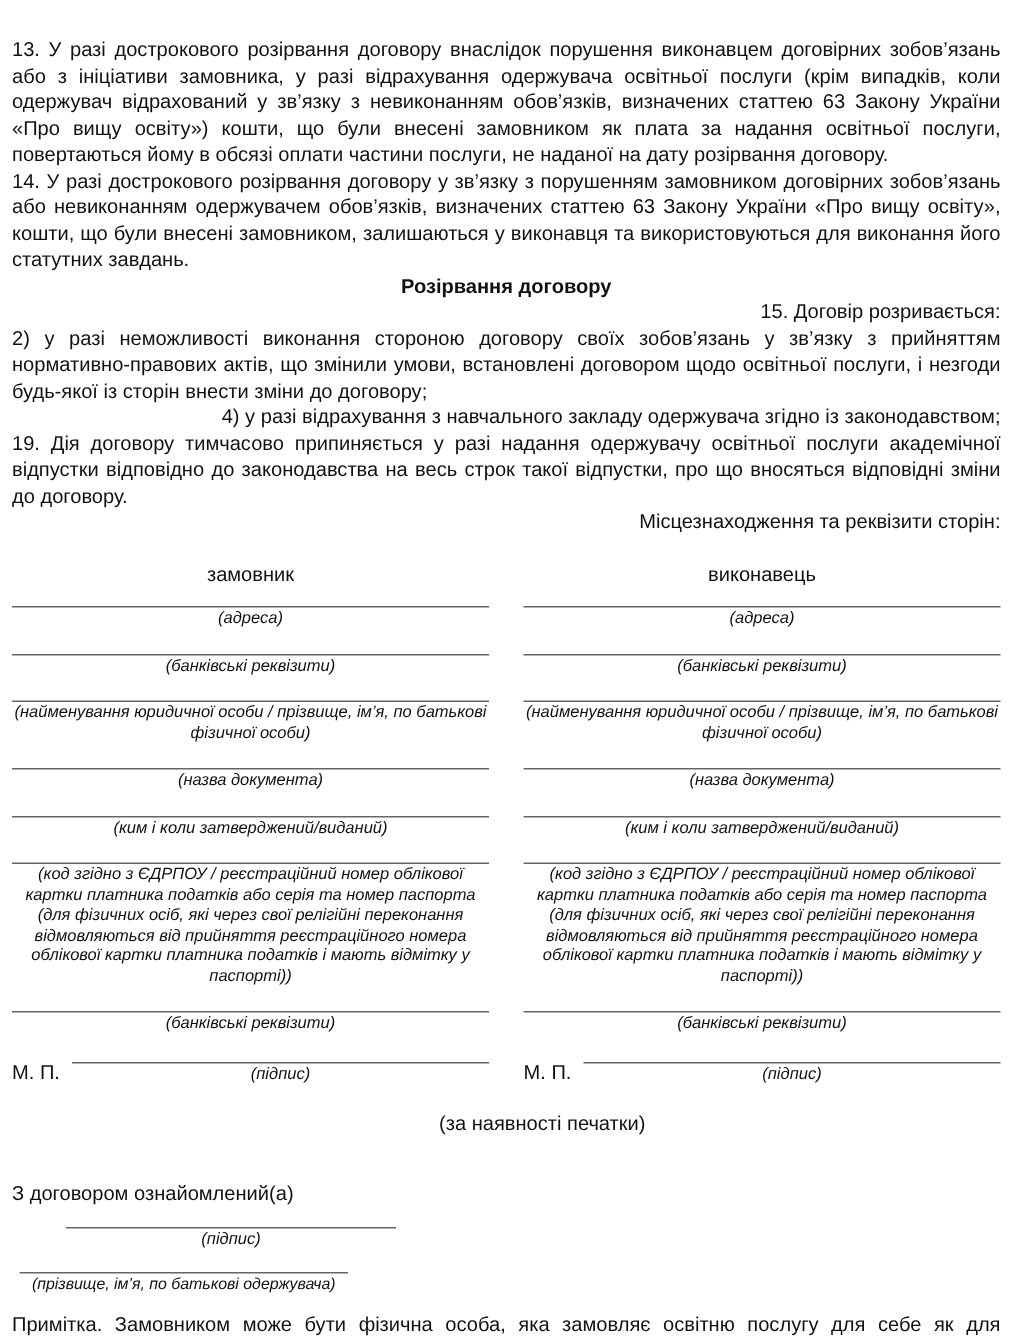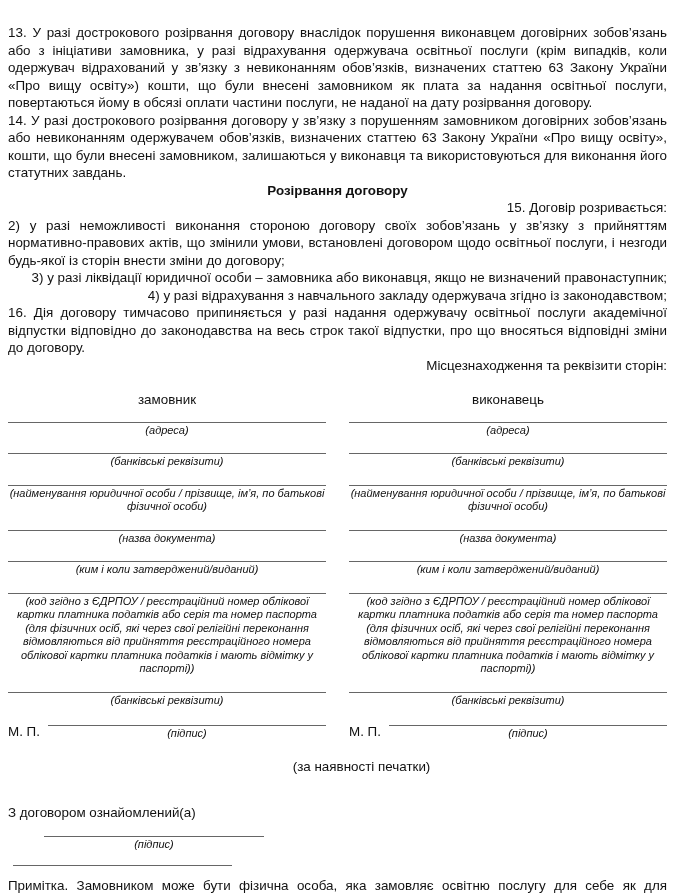--- a/index.html
+++ b/index.html
@@ -55,23 +55,22 @@
 
 <div class="page">
 
   <p class="body">13. У разі дострокового розірвання договору внаслідок порушення виконавцем договірних зобов’язань або з ініціативи замовника, у разі відрахування одержувача освітньої послуги (крім випадків, коли одержувач відрахований у зв’язку з невиконанням обов’язків, визначених статтею 63 Закону України «Про вищу освіту») кошти, що були внесені замовником як плата за надання освітньої послуги, повертаються йому в обсязі оплати частини послуги, не наданої на дату розірвання договору.</p>
   <p class="body">14. У разі дострокового розірвання договору у зв’язку з порушенням замовником договірних зобов’язань або невиконанням одержувачем обов’язків, визначених статтею 63 Закону України «Про вищу освіту», кошти, що були внесені замовником, залишаються у виконавця та використовуються для виконання його статутних завдань.</p>
 
   <p class="heading">Розірвання договору</p>
 
   <p class="line">15. Договір розривається:</p>
   <p class="body">2) у разі неможливості виконання стороною договору своїх зобов’язань у зв’язку з прийняттям нормативно-правових актів, що змінили умови, встановлені договором щодо освітньої послуги, і незгоди будь-якої із сторін внести зміни до договору;</p>
-  <p class="line">3) у разі ліквідації юридичної особи – замовника або виконавця, якщо не визначений правонаступник;</p>
   <p class="line">4) у разі відрахування з навчального закладу одержувача згідно із законодавством;</p>
-  <p class="body">16. Дія договору тимчасово припиняється у разі надання одержувачу освітньої послуги академічної відпустки відповідно до законодавства на весь строк такої відпустки, про що вносяться відповідні зміни до договору.</p>
+  <p class="body">19. Дія договору тимчасово припиняється у разі надання одержувачу освітньої послуги академічної відпустки відповідно до законодавства на весь строк такої відпустки, про що вносяться відповідні зміни до договору.</p>
 
   <p class="line req-label">Місцезнаходження та реквізити сторін:</p>
 
   <div class="req-columns">
     <div class="req-col">
       <div class="col-header">замовник</div>
       <div>
           <div class="field">
             <div class="blank-line"></div>
             <div class="caption">(адреса)</div>
@@ -154,18 +153,19 @@
   <div class="seal-note">(за наявності печатки)</div>
 
   <div class="ack-row">
     <span class="ack-label">З договором ознайомлений(а)</span>
     <div class="ack-field-1">
       <div class="blank-line"></div>
       <div class="caption">(підпис)</div>
     </div>
     <div class="ack-field-2">
       <div class="blank-line"></div>
+      <div class="caption">(прізвище, ім’я, по батькові одержувача)</div>
     </div>
   </div>
 
   <p class="note"><b>Примітка.</b> <span>Замовником може бути фізична особа, яка замовляє освітню послугу для себе як для одержувача.</span></p>
 
 </div>
 
 </body></html>

